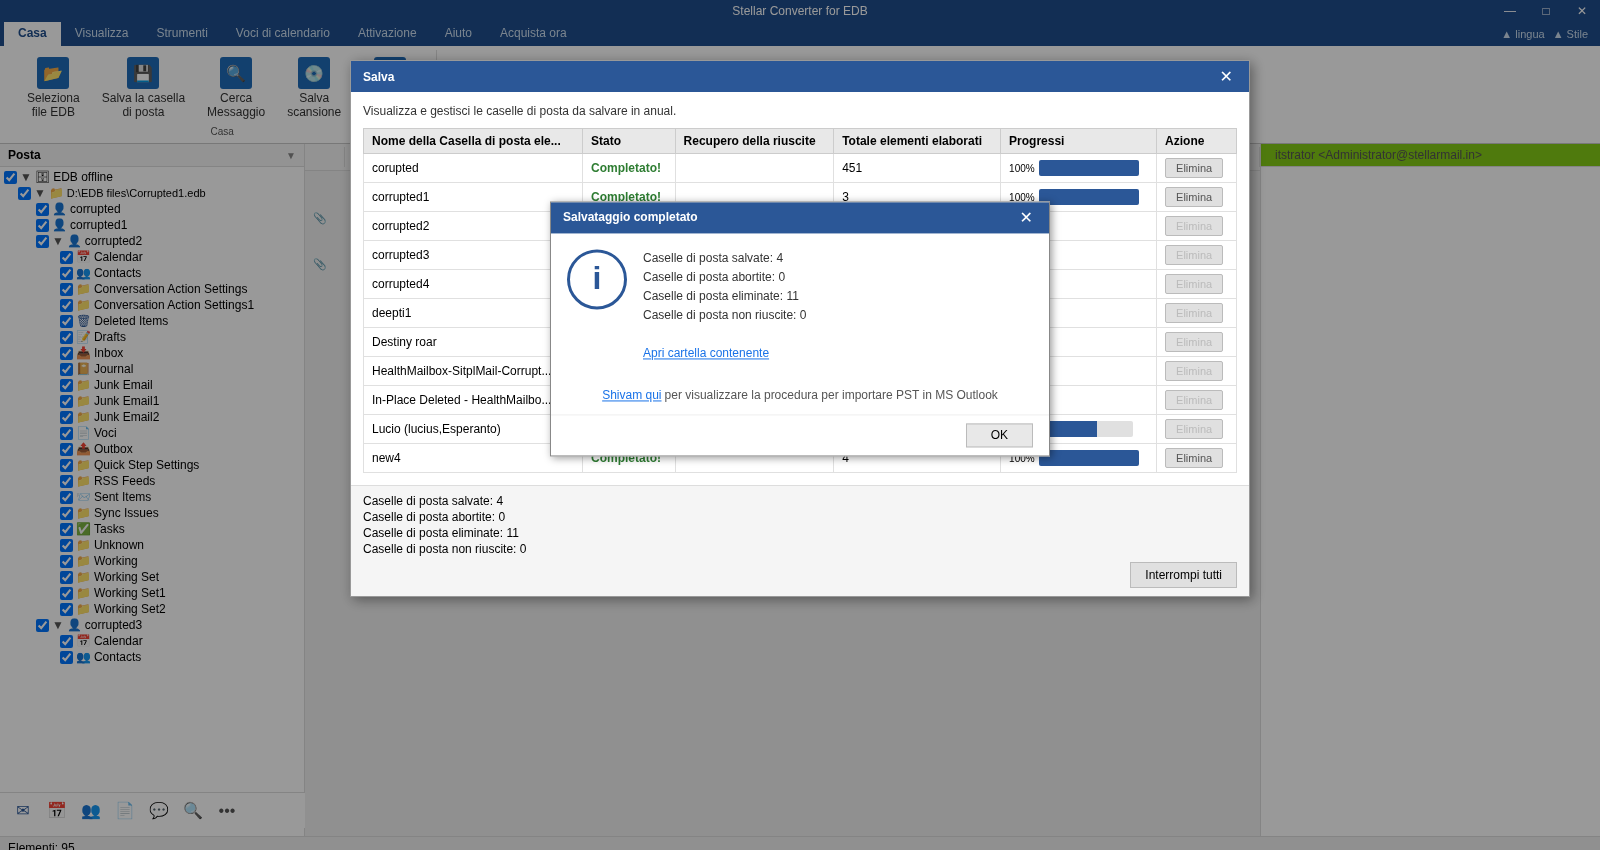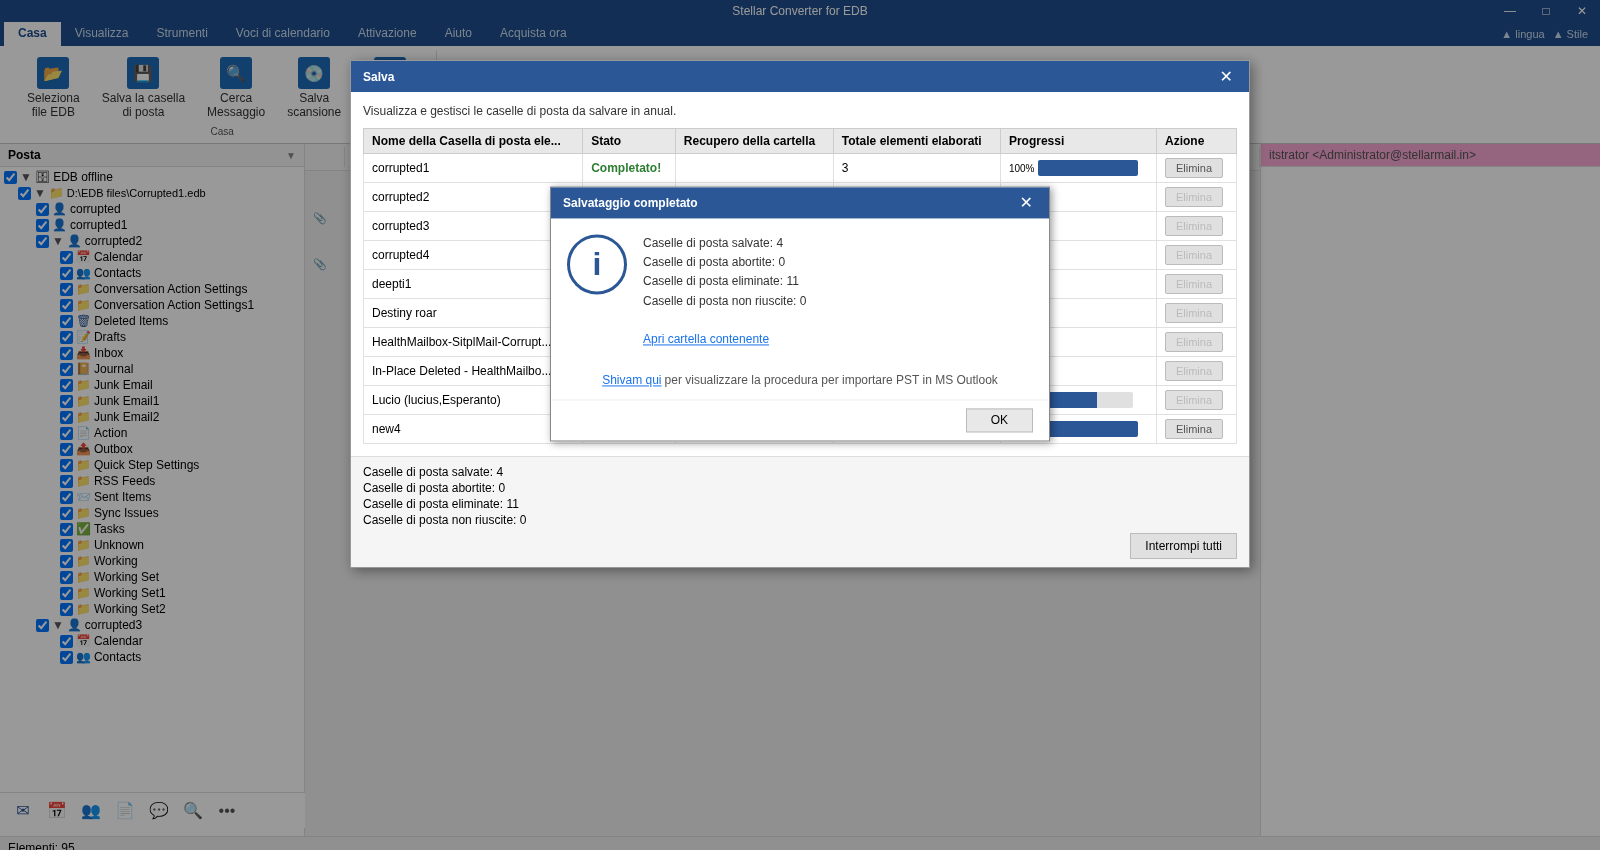--- a/index.html
+++ b/index.html
@@ -389,22 +389,22 @@
 
     .right-panel {
       width: 340px;
       background: white;
       border-left: 1px solid #ddd;
       display: flex;
       flex-direction: column;
       overflow: hidden;
     }
     .right-panel-header {
-      padding: 4px 8px;
-      background: #f9a8d4;
+      padding: 4px 14px;
+      background: #84cc16;
       border-bottom: 1px solid #ddd;
       font-size: 11px;
       color: #555;
     }
     .right-panel-meta {
       padding: 4px 8px;
       font-size: 11px;
       border-bottom: 1px solid #eee;
       color: #333;
     }
@@ -578,21 +578,21 @@
 
       <div class="tree-item" style="padding-left:60px;">
         <input type="checkbox" checked="" class="checkbox" style="">
         <span style="color:#ffc107;margin-right:3px;">📁</span>
         <span>Junk Email2</span>
       </div>
 
       <div class="tree-item" style="padding-left:60px;">
         <input type="checkbox" checked="" class="checkbox" style="">
         <span style="color:#2b5797;margin-right:3px;">📄</span>
-        <span>Action</span>
+        <span>Voci</span>
       </div>
 
       <div class="tree-item" style="padding-left:60px;">
         <input type="checkbox" checked="" class="checkbox" style="">
         <span style="color:#ffc107;margin-right:3px;">📤</span>
         <span>Outbox</span>
       </div>
 
       <div class="tree-item" style="padding-left:60px;">
         <input type="checkbox" checked="" class="checkbox" style="">
@@ -776,27 +776,42 @@
       <span>Salva</span>
       <button class="dialog-close-btn">✕</button>
     </div>
     <div class="dialog-body">
       <div class="dialog-description">Visualizza e gestisci le caselle di posta da salvare in anual.</div>
       <table class="dialog-table">
         <thead>
           <tr>
             <th>Nome della Casella di posta ele...</th>
             <th>Stato</th>
-            <th>Recupero della cartella</th>
+            <th>Recupero della riuscite</th>
             <th>Totale elementi elaborati</th>
             <th>Progressi</th>
             <th>Azione</th>
           </tr>
         </thead>
         <tbody>
+          <tr>
+            <td>corupted</td>
+            <td class="status-completed">Completato!</td>
+            <td></td>
+            <td>451</td>
+            <td>
+              <div style="display:flex;align-items:center;gap:4px;">
+                <span style="font-size:10px;">100%</span>
+                <div class="progress-bar-wrap" style="width:100px;">
+                    <div class="progress-bar-fill" style="width:100%;"></div>
+                  </div>
+              </div>
+            </td>
+            <td><button class="action-btn">Elimina</button></td>
+          </tr>
           <tr>
             <td>corrupted1</td>
             <td class="status-completed">Completato!</td>
             <td></td>
             <td>3</td>
             <td>
               <div style="display:flex;align-items:center;gap:4px;">
                 <span style="font-size:10px;">100%</span>
                 <div class="progress-bar-wrap" style="width:100px;">
                     <div class="progress-bar-fill" style="width:100%;"></div>

